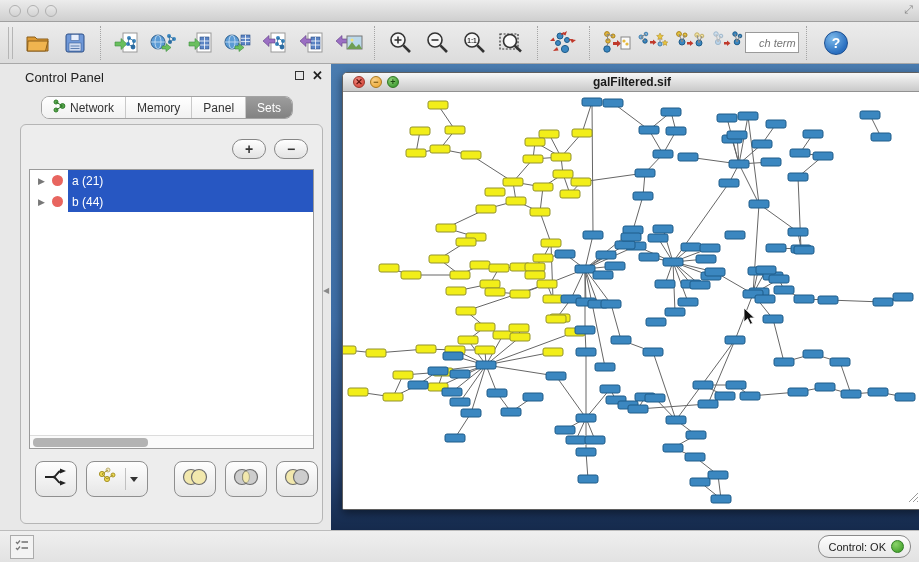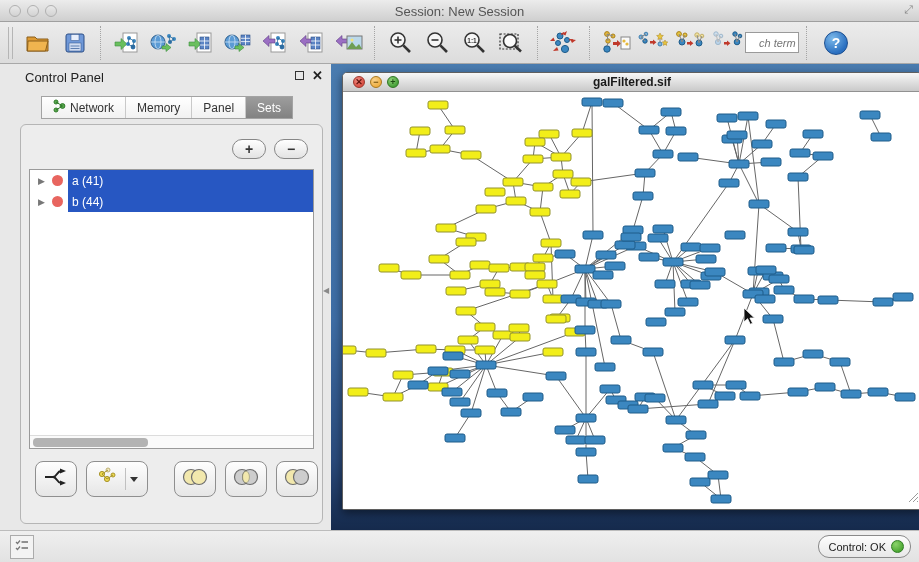--- a/index.html
+++ b/index.html
@@ -31,21 +31,21 @@
     color:#fff; font-weight:bold; font-size:14px; display:flex; align-items:center; justify-content:center; }
 
   
   .main { position:absolute; left:15px; top:64px; width:919px; height:466px; }
   .control-panel { position:absolute; left:0; top:0; width:316px; height:466px; background:#e8e8e8; }
   .cp-header { position:absolute; left:10px; top:6px; font-size:13px; color:#222; }
   .cp-float { position:absolute; right:27px; top:7px; width:9px; height:9px; border:1.5px solid #333; }
   .cp-close { position:absolute; right:8px; top:4px; font-size:13px; font-weight:bold; color:#222; }
 
   .tabbar { position:absolute; left:26px; top:32px; height:23px; display:flex;
-    background:#fdfdfd; border:1px solid #a3a3a3; border-radius:0; overflow:hidden; }
+    background:#fdfdfd; border:1px solid #a3a3a3; border-radius:8px; overflow:hidden; }
   .tab { display:flex; align-items:center; gap:4px; padding:0 11px; font-size:12px; color:#333;
     border-right:1px solid #c9c9c9; background:linear-gradient(#ffffff,#f1f1f1); }
   .tab:last-child{border-right:none;}
   .tab.selected { background:linear-gradient(#9d9d9d,#828282); color:#fff; }
 
   .cp-body { position:absolute; left:5px; top:60px; width:303px; height:400px;
     border:1px solid #b5b5b5; border-radius:6px; background:#ededed; }
   .pm-btn { position:absolute; top:14px; width:34px; height:20px; border:1px solid #878787; border-radius:10px;
     background:linear-gradient(#fefefe,#e3e3e3); font-size:14px; font-weight:bold; color:#333;
     display:flex; align-items:center; justify-content:center; line-height:1; }
@@ -101,21 +101,20 @@
 </style>
 </head>
 <body>
 
 <div class="app">
 
   <div class="titlebar">
     <div class="traffic-outer t1"></div>
     <div class="traffic-outer t2"></div>
     <div class="traffic-outer t3"></div>
-    <div class="title-text">Session: New Session</div>
     <div class="fullscreen-glyph">⤢</div>
   </div>
 
   <div class="toolbar">
     <div class="tb-handle"></div>
 
     <div class="tb-btn">
       <span>
           <svg width="26" height="24" viewBox="0 0 26 24">
             <path d="M2 6 h8 l2 2 h11 v12 h-21 z" fill="#dd9a33" stroke="#8a5f1d"></path>
@@ -399,21 +398,21 @@
           </div>
         <div class="pm-btn pm-minus">
             <span>−</span>
           </div>
 
         <div class="set-list">
           <div class="set-row">
             <span class="row-expander">▶</span>
             <span class="row-dot"></span>
             <span class="row-sel">
-                <span class="row-label">a (41)</span>
+                <span class="row-label">a (21)</span>
               </span>
           </div>
           <div class="set-row">
             <span class="row-expander">▶</span>
             <span class="row-dot"></span>
             <span class="row-sel">
                 <span class="row-label">b (44)</span>
               </span>
           </div>
           <div class="hscroll">

